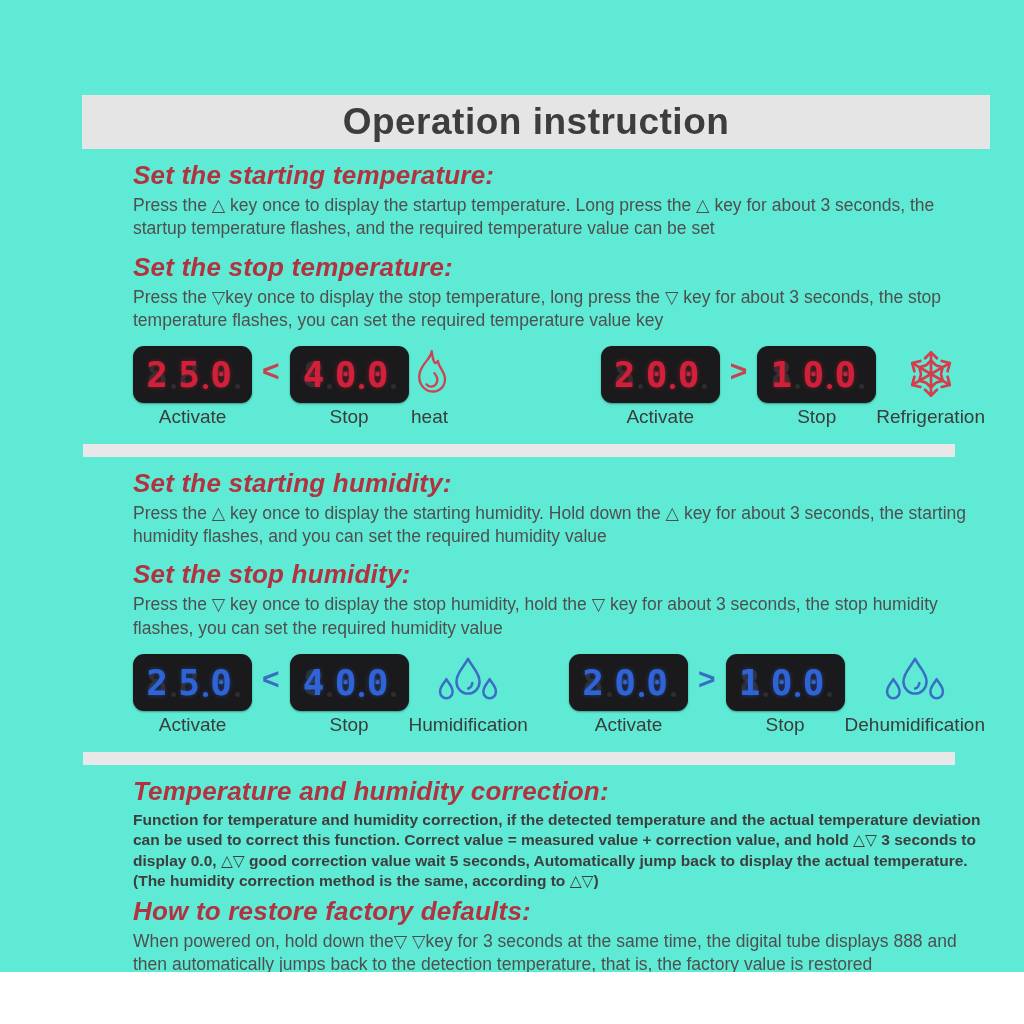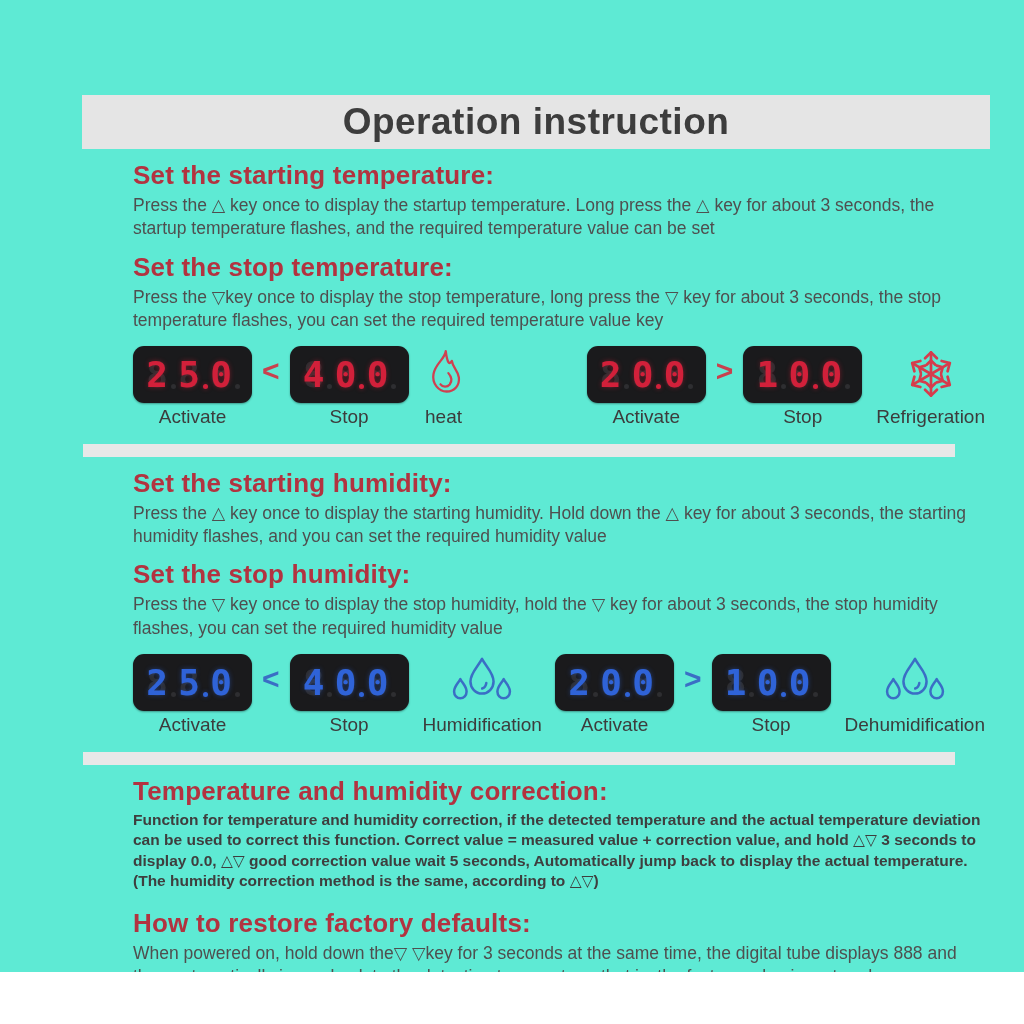--- a/index.html
+++ b/index.html
@@ -13,20 +13,21 @@
     margin:0 34px; height:54px; background:#e5e5e5;
     display:flex; align-items:center; justify-content:center;
   }
   .title-band h1 {
     font-size:37px; font-weight:700; color:#3d3d3d; letter-spacing:0.5px;
   }
   .content { padding:0 35px 0 85px; }
   .sec-heading {
     color:#b23340; font-size:26px; font-weight:700; margin-top:11px; margin-bottom:3px;
     letter-spacing:0.2px;
+    font-style:italic;
   }
   .body-text {
     font-size:17.5px; line-height:1.33; color:#4f4f4f; max-width:858px;
   }
   .body-sm {
     font-size:15.5px; line-height:1.32; color:#3e3e3e; font-weight:700; max-width:852px;
   }
   .divider { margin:16px 34px 6px 34px; height:13px; background:#e8e8e8; }
   .divider.bottom { margin-top:14px; height:7px; background:#efefef; }
 
@@ -38,21 +39,21 @@
   .disp-group { display:flex; align-items:flex-end; }
   .disp-col { display:flex; flex-direction:column; align-items:center; }
   .disp-label {
     margin-top:4px; font-size:19px; color:#3c3c3c; white-space:nowrap; line-height:1.1;text-align:center;
   }
   .comp {
     font-size:30px; font-weight:700; line-height:1; margin:0 10px 42px 10px; align-self:flex-end;
   }
   .row-red .comp { color:#c8414e; }
   .row-blue .comp { color:#3a6ec5; }
-  .icon-col { margin-left:14px; }
+  .icon-col { }
   .icon-wrap { height:58px; display:flex; align-items:center; justify-content:center; }
 
   
   .seg-box {
     background:#1a1a1c; border-radius:11px; height:57px; width:119px;
     padding:6px 8px; display:flex; align-items:center; justify-content:center;
     box-shadow:0 1px 2px rgba(0,0,0,0.35);
   }
   .seg {
     display:flex; align-items:center;
@@ -271,18 +272,18 @@
         </div>
       </div>
     </div>
 
     <div class="divider" style="margin-left:-50px;"></div>
 
     <div class="sec-heading">Temperature and humidity correction:</div>
     <p class="body-sm">Function for temperature and humidity correction, if the detected temperature and the actual temperature deviation can be used to correct this function. Correct value = measured value + correction value, and hold △▽ 3 seconds to display 0.0, △▽ good correction value wait 5 seconds, Automatically jump back to display the actual temperature.</p>
     <p class="body-sm">(The humidity correction method is the same, according to △▽)</p>
 
-    <div class="sec-heading" style="margin-top:16px;">How to restore factory defaults:</div>
+    <div class="sec-heading" style="margin-top:4px;">How to restore factory defaults:</div>
     <p class="body-text">When powered on, hold down the▽ ▽key for 3 seconds at the same time, the digital tube displays 888 and then automatically jumps back to the detection temperature, that is, the factory value is restored</p>
 
     <div class="divider bottom" style="margin-left:-50px;"></div>
   </div>
 </div>
 
 </body></html>

